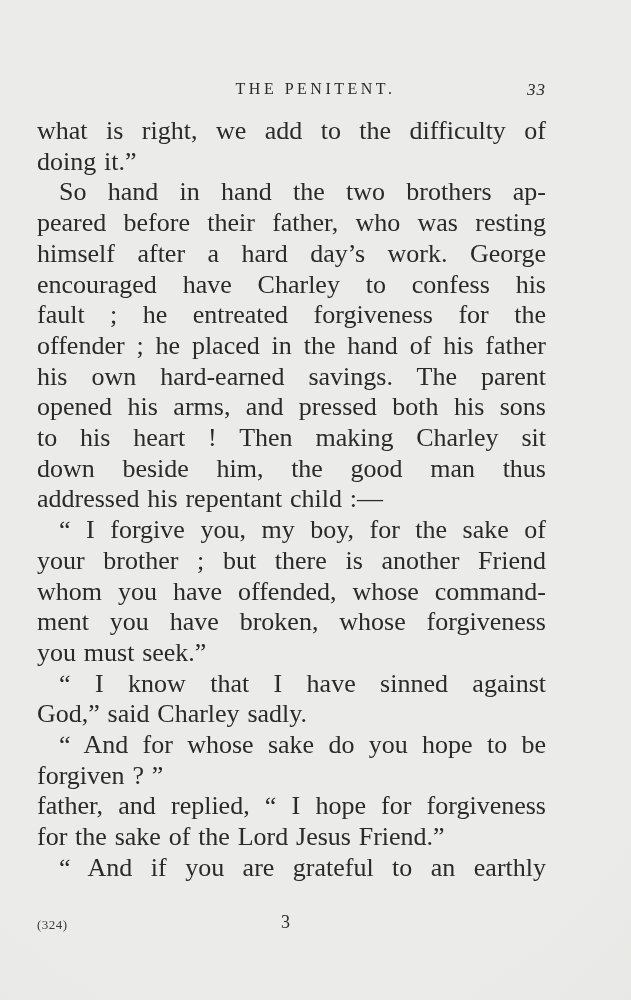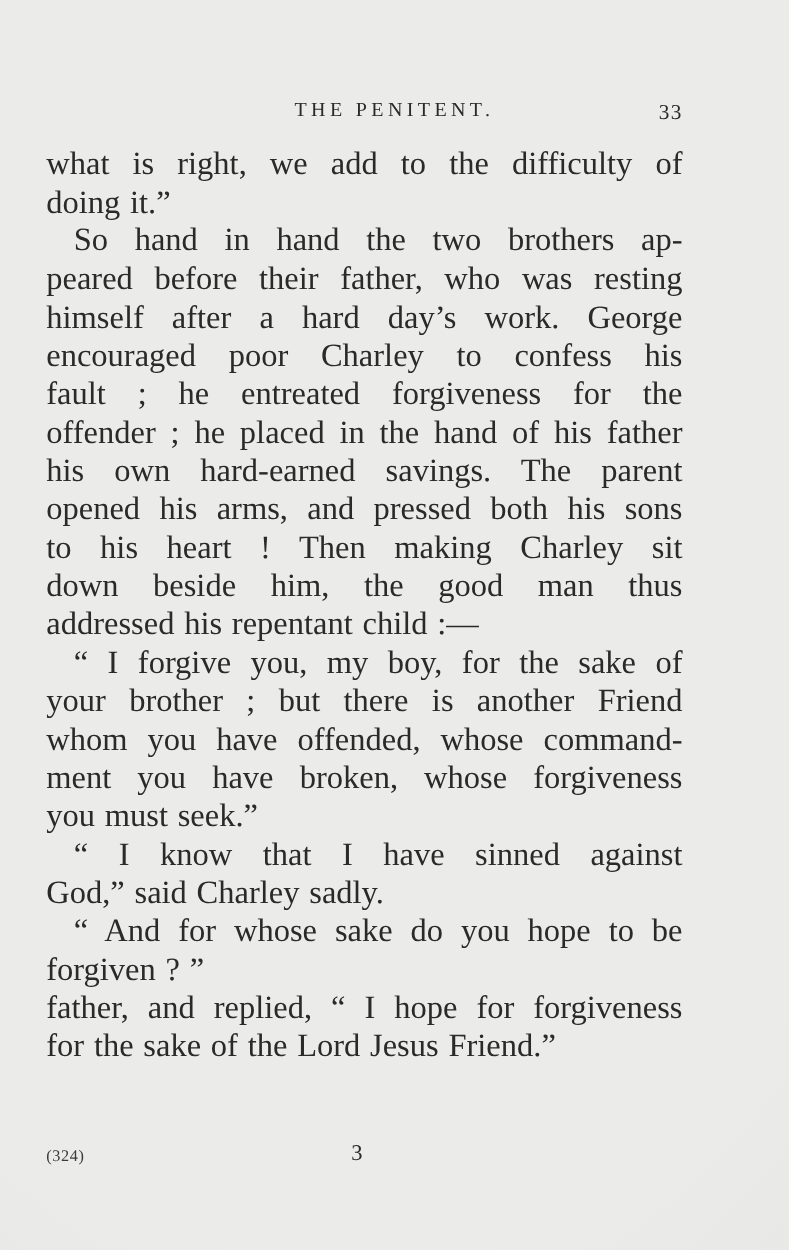--- a/index.html
+++ b/index.html
@@ -37,20 +37,21 @@
     letter-spacing: 3.5px;
     color: var(--ink);
     transform: translateX(24px);
   }
   .running-pagenum {
     position: absolute;
     right: 0;
     top: 0;
     font-size: 17px;
     letter-spacing: 1px;
+    font-style: italic;
   }
   .page-body {
     position: absolute;
     top: 116px;
     left: 37px;
     width: 509px;
     font-size: 26px;
     line-height: 30.7px;
     word-spacing: 0.05em;
     color: var(--ink);
@@ -102,21 +103,21 @@
 
   <div class="page-body">
       <div class="paragraph">
         <div class="line">what is right, we add to the difficulty of</div>
         <div class="line last">doing it.”</div>
       </div>
       <div class="paragraph">
         <div class="line indent">So hand in hand the two brothers ap-</div>
         <div class="line">peared before their father, who was resting</div>
         <div class="line">himself after a hard day’s work.  George</div>
-        <div class="line">encouraged poor Charley to confess his</div>
+        <div class="line">encouraged have Charley to confess his</div>
         <div class="line">fault ; he entreated forgiveness for the</div>
         <div class="line">offender ; he placed in the hand of his father</div>
         <div class="line">his own hard-earned savings.  The parent</div>
         <div class="line">opened his arms, and pressed both his sons</div>
         <div class="line">to his heart !  Then making Charley sit</div>
         <div class="line">down beside him, the good man thus</div>
         <div class="line last">addressed his repentant child :—</div>
       </div>
       <div class="paragraph">
         <div class="line indent">“ I forgive you, my boy, for the sake of</div>
@@ -130,20 +131,23 @@
         <div class="line last">God,” said Charley sadly.</div>
       </div>
       <div class="paragraph">
         <div class="line indent">“ And for whose sake do you hope to be</div>
         <div class="line last">forgiven ? ”</div>
       </div>
       <div class="paragraph">
         <div class="line">father, and replied, “ I hope for forgiveness</div>
         <div class="line last">for the sake of the Lord Jesus Friend.”</div>
       </div>
+      <div class="paragraph">
+        <div class="line indent">“ And if you are grateful to an earthly</div>
+      </div>
     </div>
 
   <div class="page-footer">
     <div class="sig-mark">(324)</div>
     <div class="foot-pagenum">3</div>
   </div>
 
 </div>
 
 </body></html>

